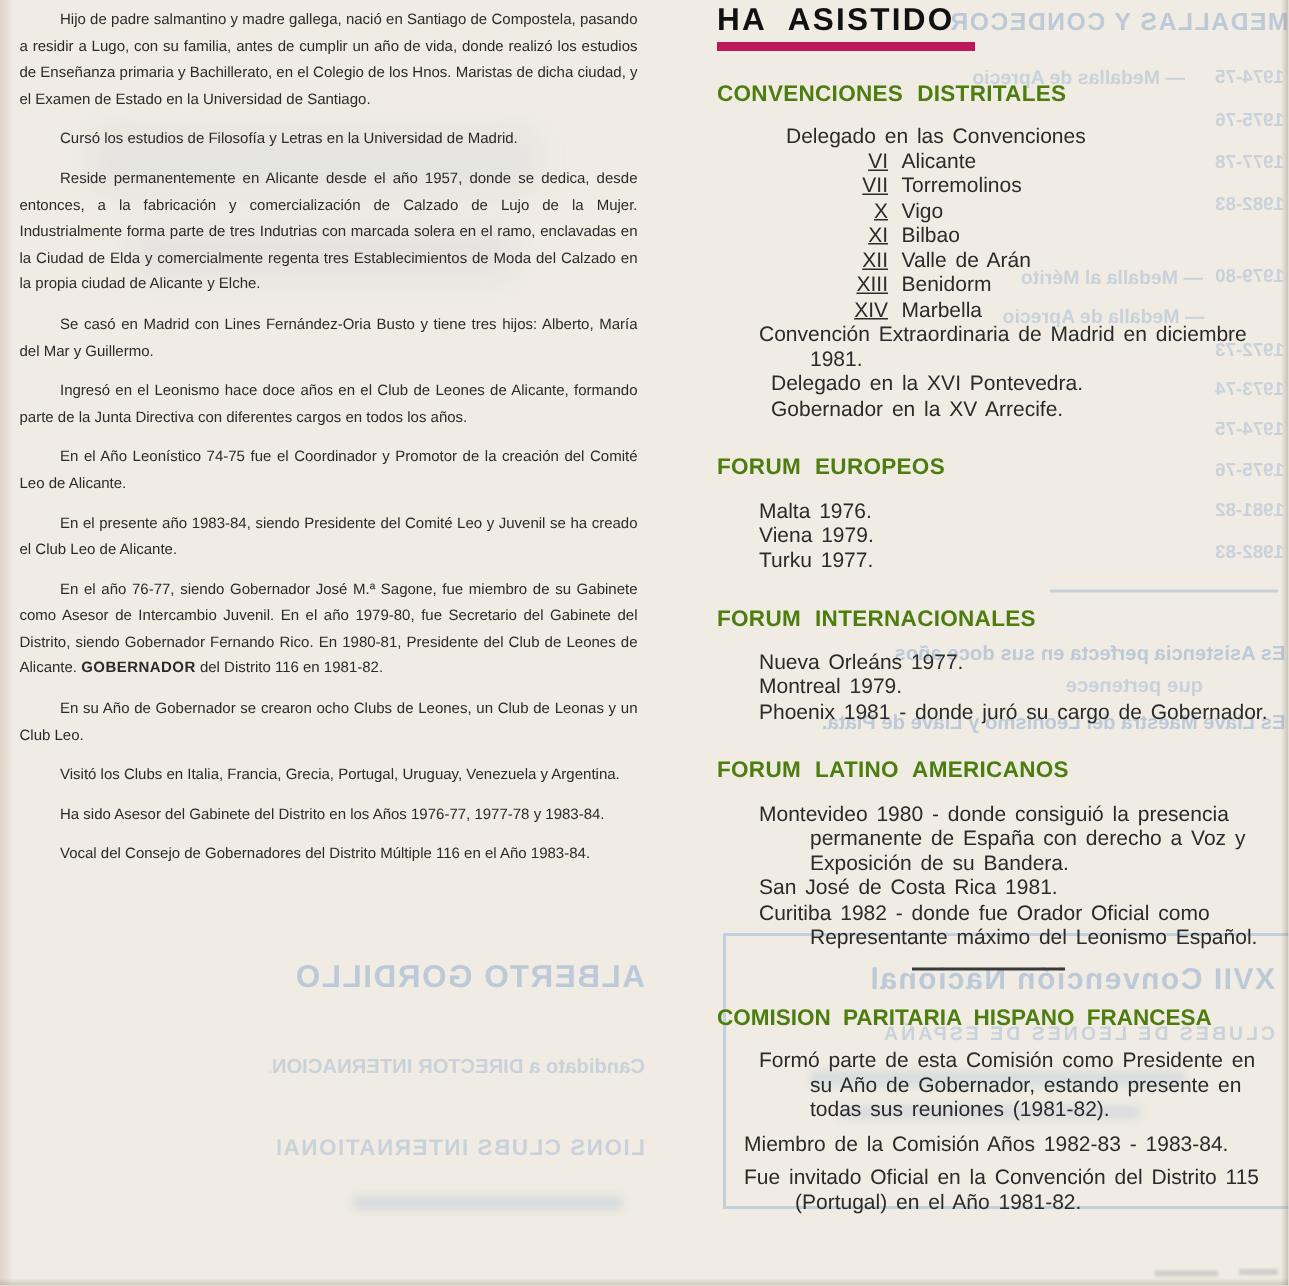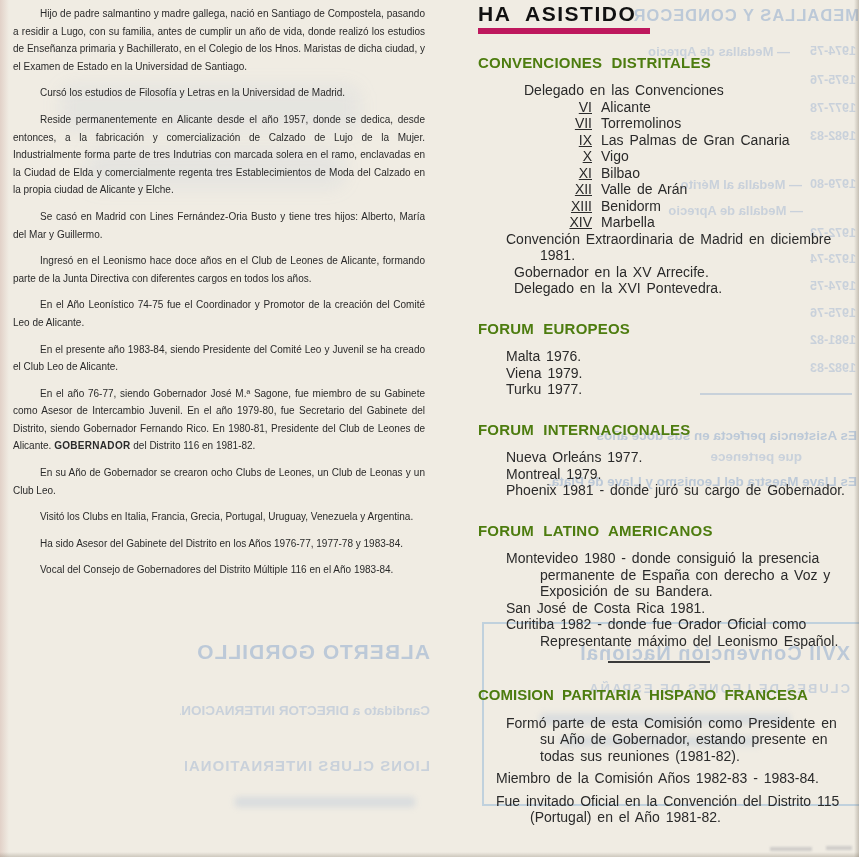--- a/index.html
+++ b/index.html
@@ -134,46 +134,42 @@
     <p class="intro">Delegado en las Convenciones</p>
     <div class="conv-row">
         <span class="conv-num">VI</span>
         <span class="conv-name">Alicante</span>
       </div>
     <div class="conv-row">
         <span class="conv-num">VII</span>
         <span class="conv-name">Torremolinos</span>
       </div>
     <div class="conv-row">
-        <span class="conv-num">IX</span>
-        <span class="conv-name">Las Palmas de Gran Canaria</span>
-      </div>
-    <div class="conv-row">
         <span class="conv-num">X</span>
         <span class="conv-name">Vigo</span>
       </div>
     <div class="conv-row">
         <span class="conv-num">XI</span>
         <span class="conv-name">Bilbao</span>
       </div>
     <div class="conv-row">
         <span class="conv-num">XII</span>
         <span class="conv-name">Valle de Arán</span>
       </div>
     <div class="conv-row">
         <span class="conv-num">XIII</span>
         <span class="conv-name">Benidorm</span>
       </div>
     <div class="conv-row">
         <span class="conv-num">XIV</span>
         <span class="conv-name">Marbella</span>
       </div>
     <p class="entry">Convención Extraordinaria de Madrid en diciembre 1981.</p>
+    <p class="entry shift">Delegado en la XVI Pontevedra.</p>
     <p class="entry shift">Gobernador en la XV Arrecife.</p>
-    <p class="entry shift">Delegado en la XVI Pontevedra.</p>
 
     <h2 class="rc-sec">FORUM EUROPEOS</h2>
     <p class="entry">Malta 1976.</p>
     <p class="entry">Viena 1979.</p>
     <p class="entry">Turku 1977.</p>
 
     <h2 class="rc-sec">FORUM INTERNACIONALES</h2>
     <p class="entry">Nueva Orleáns 1977.</p>
     <p class="entry">Montreal 1979.</p>
     <p class="entry">Phoenix 1981 - donde juró su cargo de Gobernador.</p>

